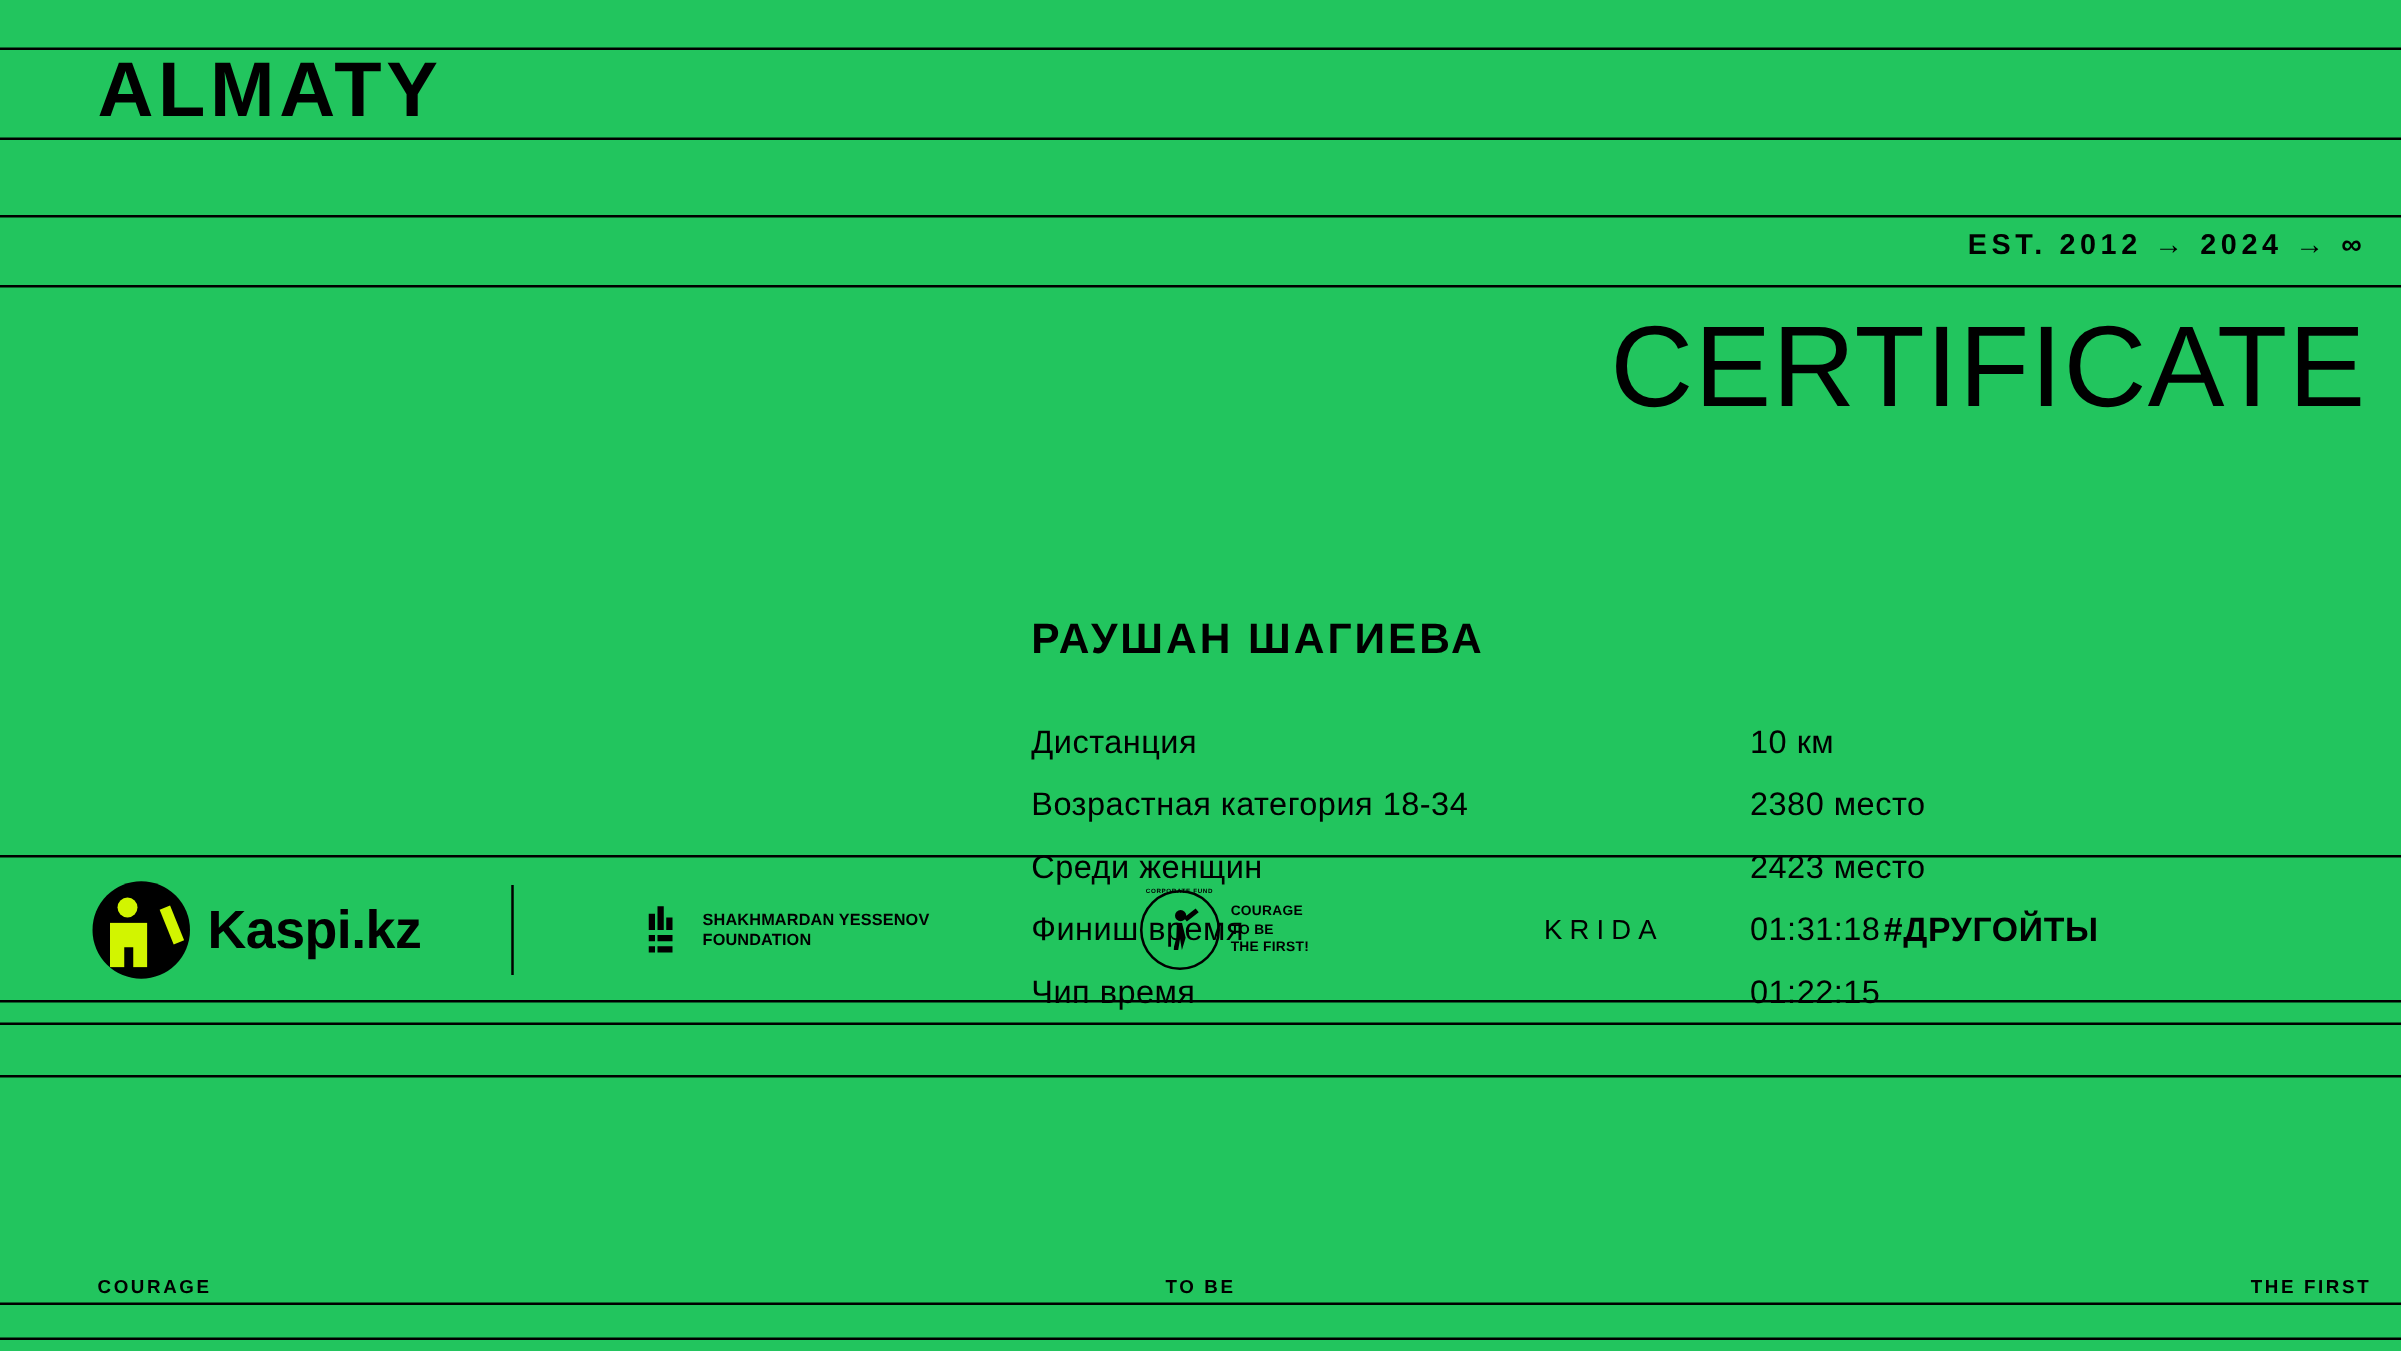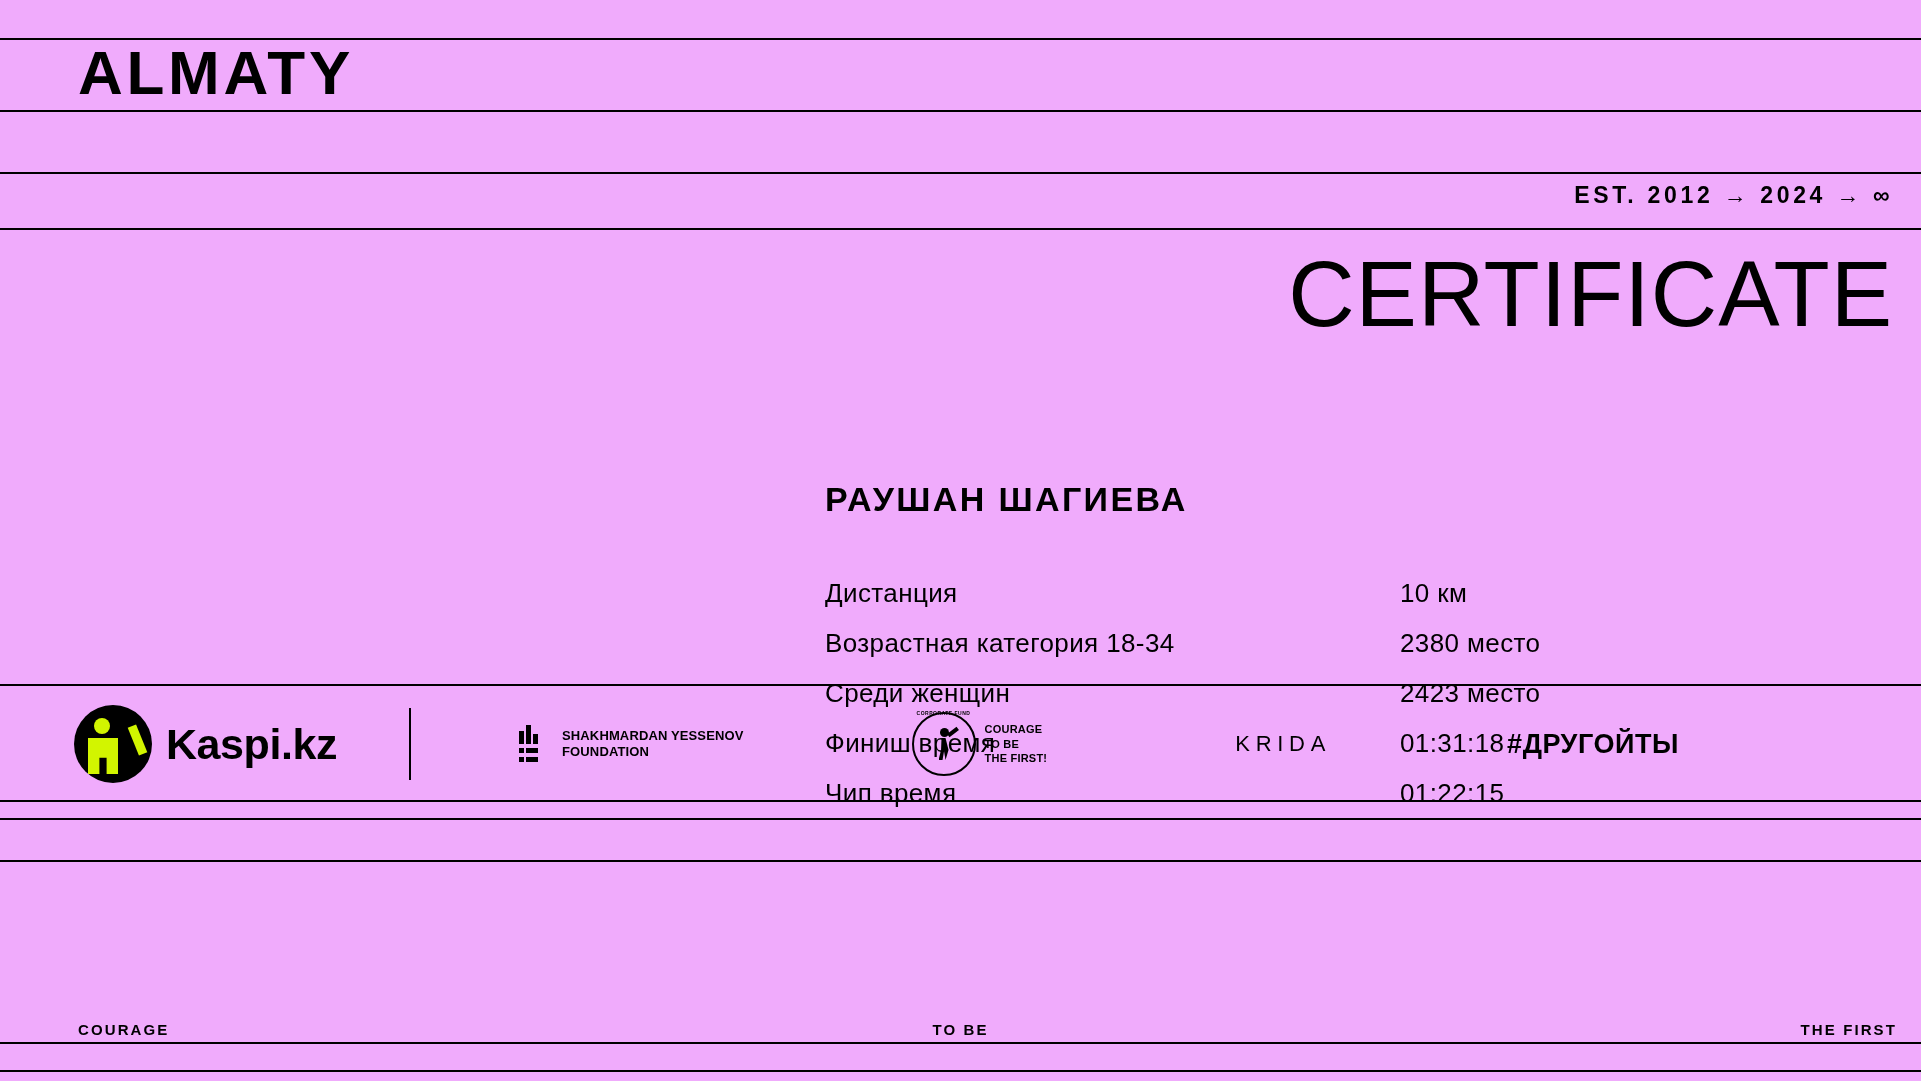--- a/index.html
+++ b/index.html
@@ -11,21 +11,21 @@
     width: 1921px;
     height: 1081px;
     overflow: hidden;
     font-family: "Liberation Sans", sans-serif;
     color: #000;
     position: relative;
   }
   .cert {
     position: absolute;
     inset: 0;
-    background: #f0abfc;
+    background: #22c55e;
   }
 
   
   .rule {
     position: absolute;
     left: 0;
     right: 0;
     height: 2px;
     background: #000;
   }
@@ -77,21 +77,21 @@
     font-weight: 400;
     letter-spacing: 0.01em;
     line-height: 1;
     white-space: nowrap;
   }
 
   
   .participant {
     position: absolute;
     left: 825px;
-    top: 480px;
+    top: 492px;
     font-size: 34px;
     font-weight: 700;
     letter-spacing: 0.07em;
     white-space: nowrap;
   }
 
   
   .results {
     position: absolute;
     left: 825px;

